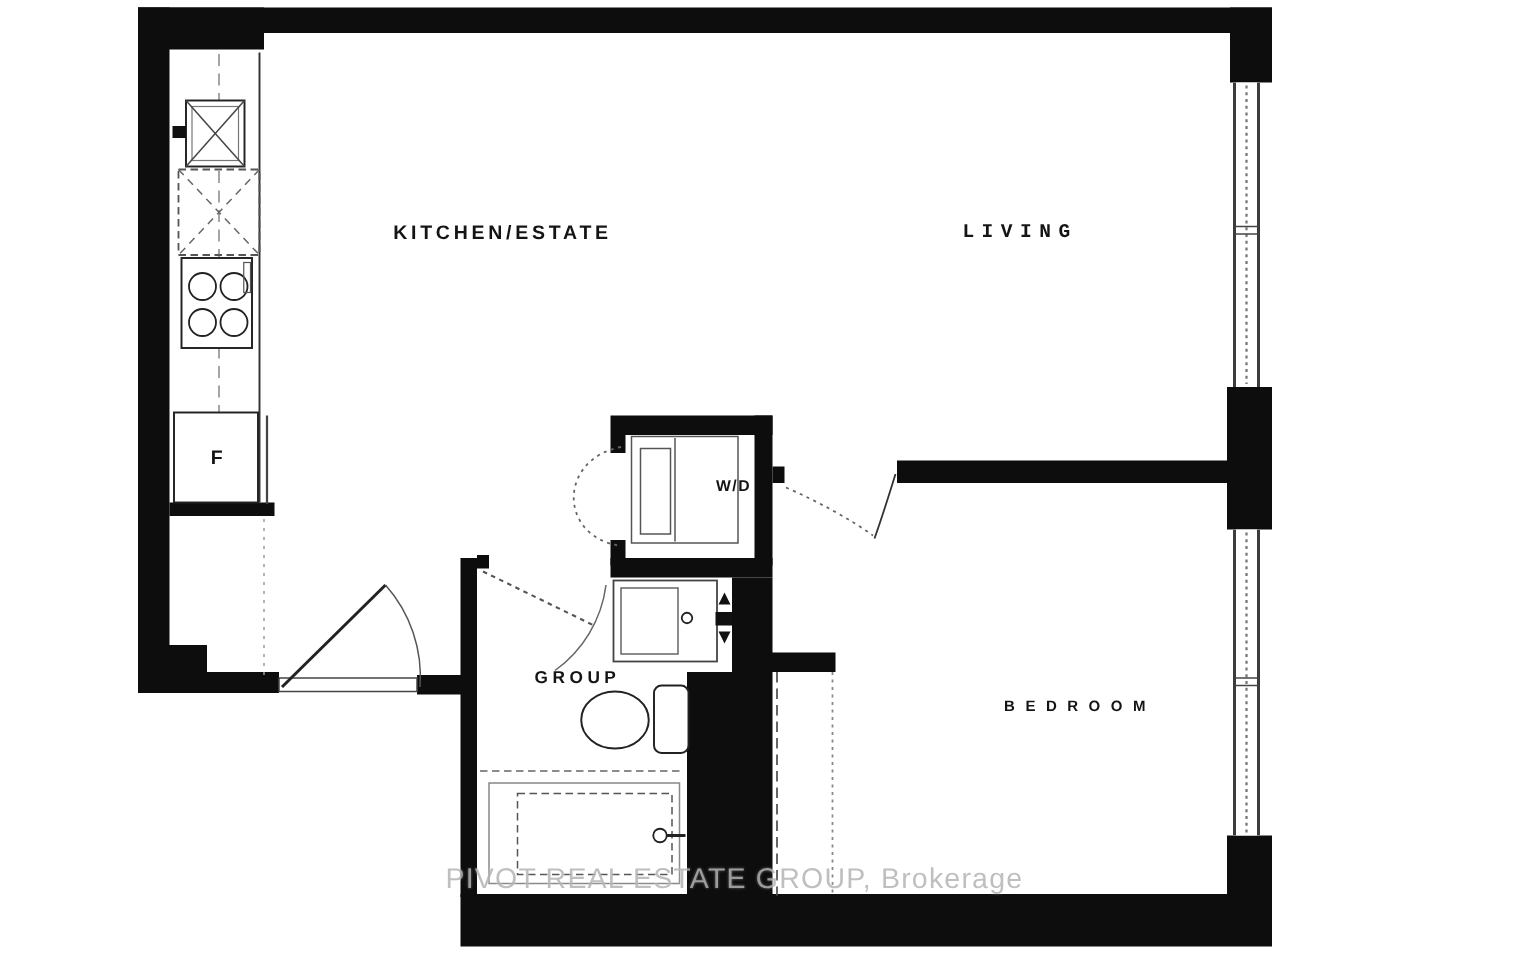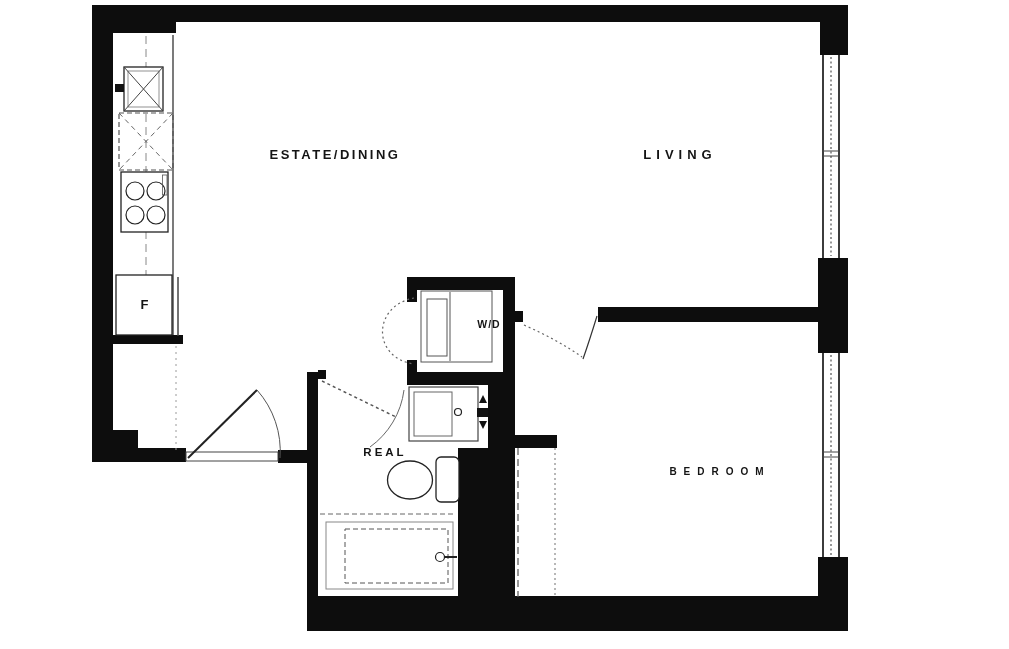--- a/index.html
+++ b/index.html
@@ -11,21 +11,21 @@
   .window{
     position:absolute;background:#ffffff;box-sizing:border-box;
     border-left:2px solid #3c3c3c;border-right:2px solid #3c3c3c;
   }
   svg.linework{position:absolute;left:0;top:0;}
   .label{
     position:absolute;color:#141414;font-weight:700;text-align:center;
     white-space:nowrap;line-height:1;
   }
   .label-room{font-size:13px;letter-spacing:2.5px;}
-  .label-living{font-size:13px;letter-spacing:5px;}
+  .label-living{font-size:13px;letter-spacing:5px;font-family:Liberation Mono, monospace;}
   .label-bedroom{font-size:10px;letter-spacing:7px;}
   .label-bath{font-size:11.5px;letter-spacing:3px;}
   .label-wd{font-size:10.5px;letter-spacing:1px;}
   .label-f{font-size:13px;letter-spacing:0;}
   .watermark{
     position:absolute;left:297px;top:576px;font-size:19px;font-weight:400;
     color:#b5b5b5;opacity:.85;letter-spacing:.8px;white-space:nowrap;z-index:50;
     text-shadow:0 0 2px rgba(255,255,255,.45);
   }
 </style>
@@ -156,21 +156,22 @@
       <line x1="823" y1="452" x2="839" y2="452" stroke="#444" stroke-width="1"></line>
       <line x1="823" y1="457" x2="839" y2="457" stroke="#444" stroke-width="1"></line>
     </g>
 
     <g>
       <line x1="518" y1="448" x2="518" y2="597" stroke="#555" stroke-width="1.2" stroke-dasharray="7,4"></line>
       <line x1="555" y1="448" x2="555" y2="597" stroke="#888" stroke-width="1.2" stroke-dasharray="2,3"></line>
     </g>
   </svg>
 
-  <div class="label label-room" style="left:230px;top:148px;width:210px;">ESTATE/DINING</div>
+  <div class="label label-room" style="left:230px;top:148px;width:210px;">KITCHEN/ESTATE</div>
   <div class="label label-living" style="left:598px;top:148px;width:164px;">LIVING</div>
   <div class="label label-bedroom" style="left:636px;top:467px;width:168px;">BEDROOM</div>
-  <div class="label label-bath" style="left:347px;top:447px;width:76px;">REAL</div>
+  <div class="label label-bath" style="left:347px;top:447px;width:76px;">GROUP</div>
   <div class="label label-wd" style="left:464px;top:319px;width:50px;">W/D</div>
   <div class="label label-f" style="left:116px;top:298px;width:57px;">F</div>
 
+  <div class="watermark">PIVOT REAL ESTATE GROUP, Brokerage</div>
 
 </div>
 
 </body></html>

